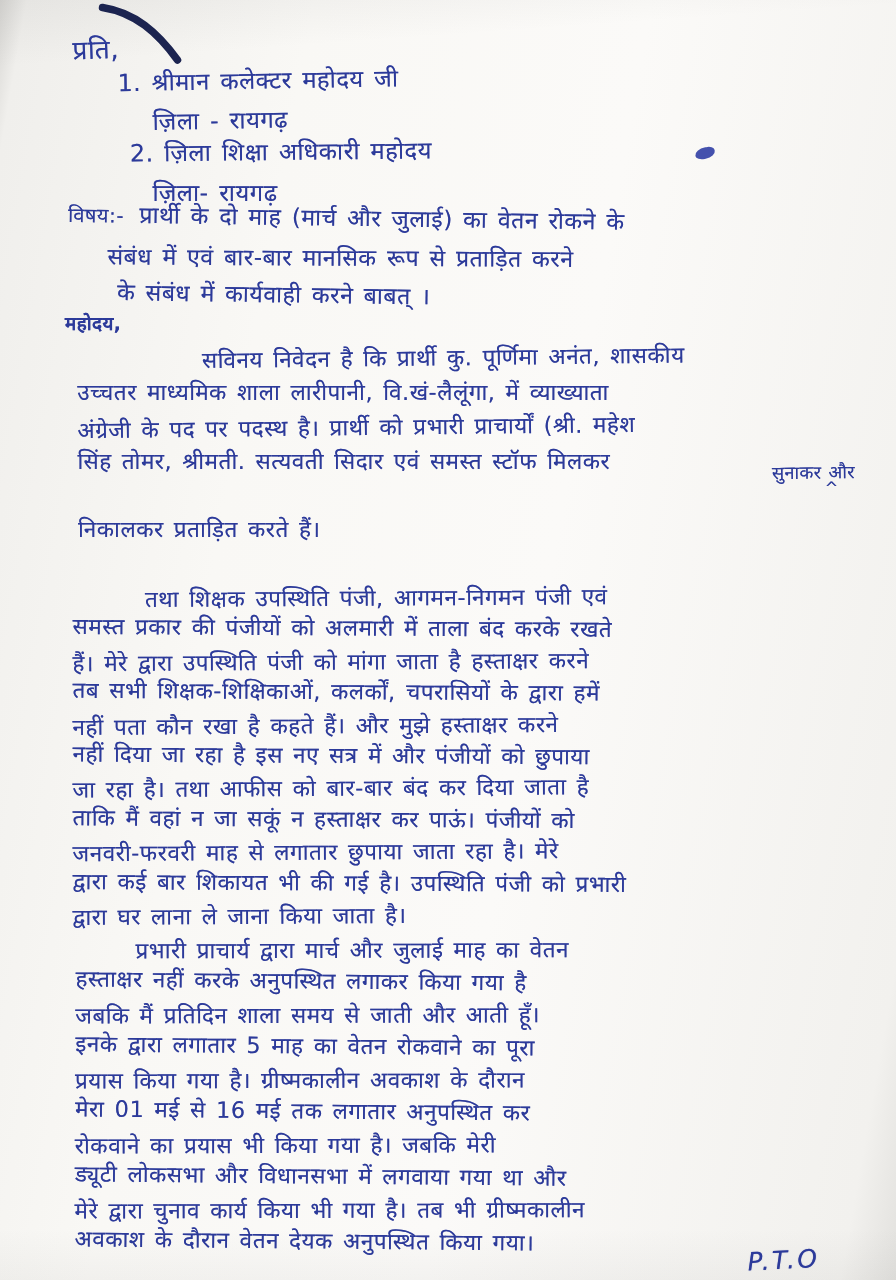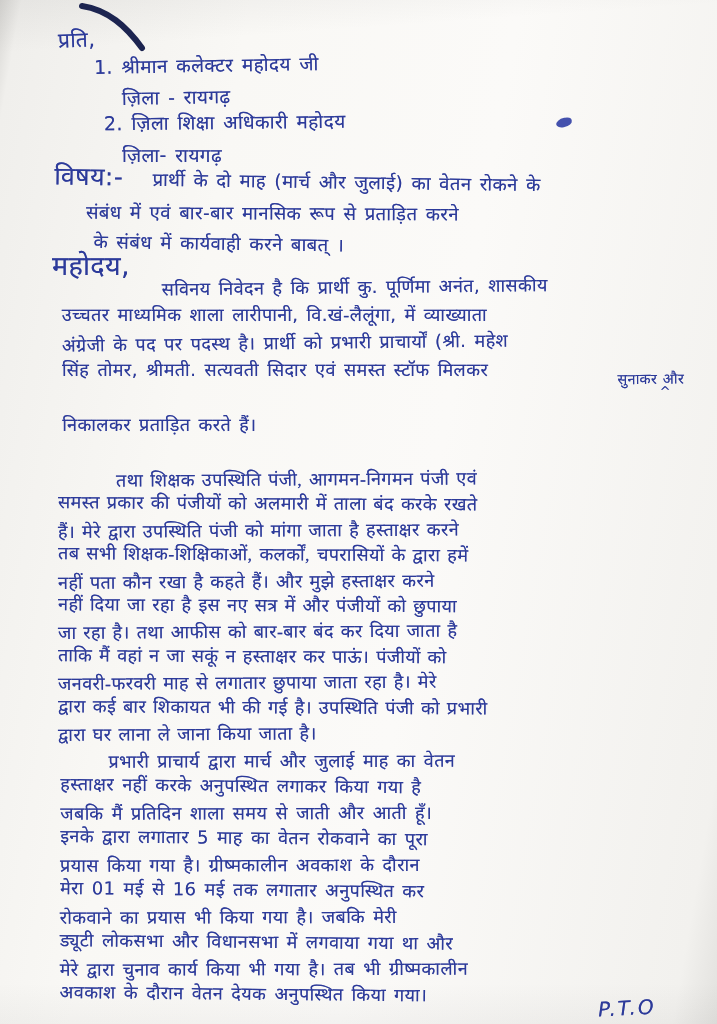--- a/index.html
+++ b/index.html
@@ -29,32 +29,32 @@
   .recipient{font-size:19px;}
   .r1{left:94px;top:56px;transform:rotate(-1deg);}
   .p1{left:122px;top:88px;font-size:19px;transform:rotate(-1deg);}
   .r2{left:104px;top:113px;transform:rotate(-.6deg);}
   .p2{left:122px;top:146px;font-size:19px;}
   .ink-mark{
     left:556px;top:118px;width:16px;height:9px;border-radius:60% 40% 55% 45%;
     background:#2434a0;opacity:.85;transform:rotate(-12deg);
   }
   .subject{left:54px;top:168px;width:640px;transform:rotate(.8deg);font-size:18.5px;}
-  .subject .row1 .subject-label{margin-right:21px;font-size:25px;text-align:center;}
+  .subject .row1 .subject-label{margin-right:4px;font-size:16px;text-align:center;}
   .subject .sline{margin-top:10px;}
   .subject .s1{margin-left:32px;margin-top:12px;transform:rotate(-.5deg);}
   .subject .s2{margin-left:40px;margin-top:13px;}
-  .salutation{left:52px;top:252px;font-size:27px;}
+  .salutation{left:52px;top:252px;font-size:15px;font-weight:bold;}
   .para{font-size:18px;}
   .para .line{height:27.5px;}
   .para .line:nth-child(odd){transform:rotate(-.35deg);}
   .para .line:nth-child(even){transform:rotate(.3deg);}
   .para1{left:62px;top:278px;width:640px;transform:rotate(-.3deg);}
   .para1 .line:first-child{text-indent:100px;}
-  .para2{left:58px;top:470px;width:650px;font-family:Liberation Serif, serif;}
+  .para2{left:58px;top:470px;width:650px;}
   .para2 .line{height:25.4px;}
   .para2 .line:first-child{text-indent:58px;}
   .para3{left:60px;top:752px;width:640px;transform:rotate(.2deg);}
   .para3 .line{height:26px;}
   .para3 .line:first-child{text-indent:48px;}
   .line-rel{position:relative;}
   .insertion{
     position:absolute;right:18px;top:-13px;font-size:14.5px;
     letter-spacing:.2px;word-spacing:1px;text-align:right;
   }

